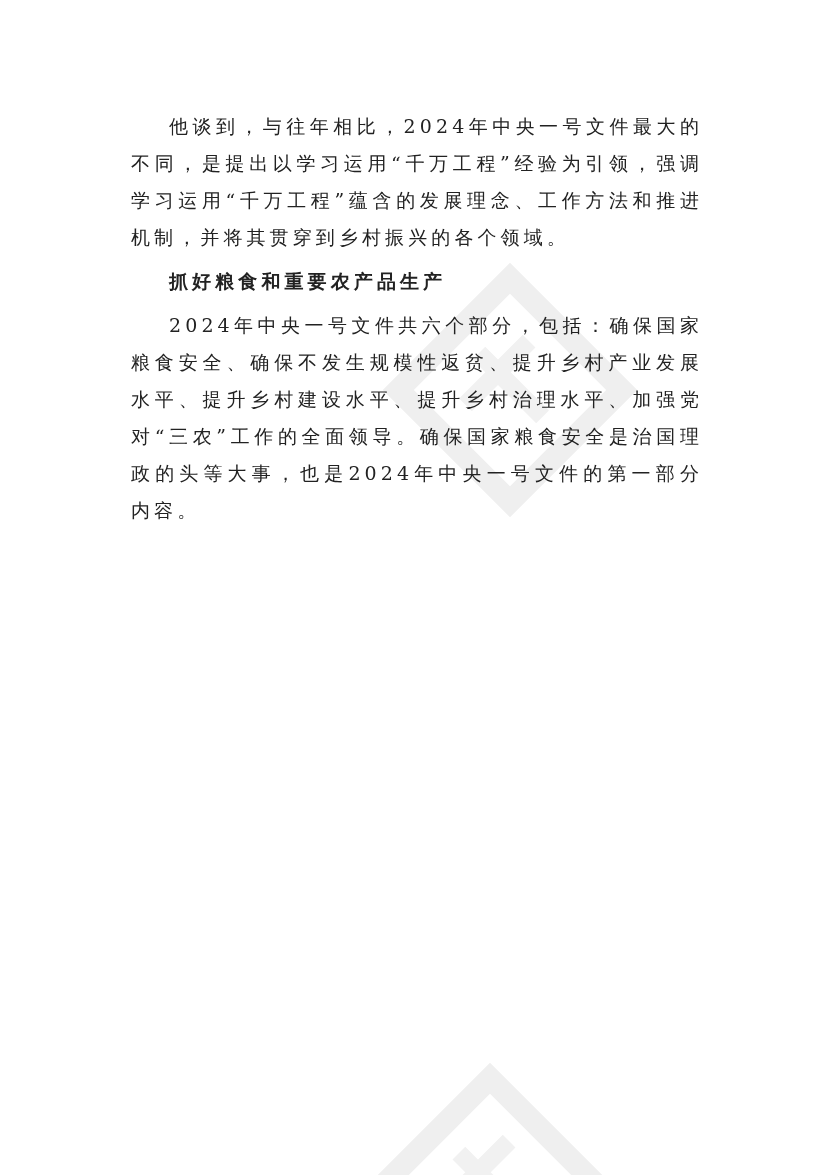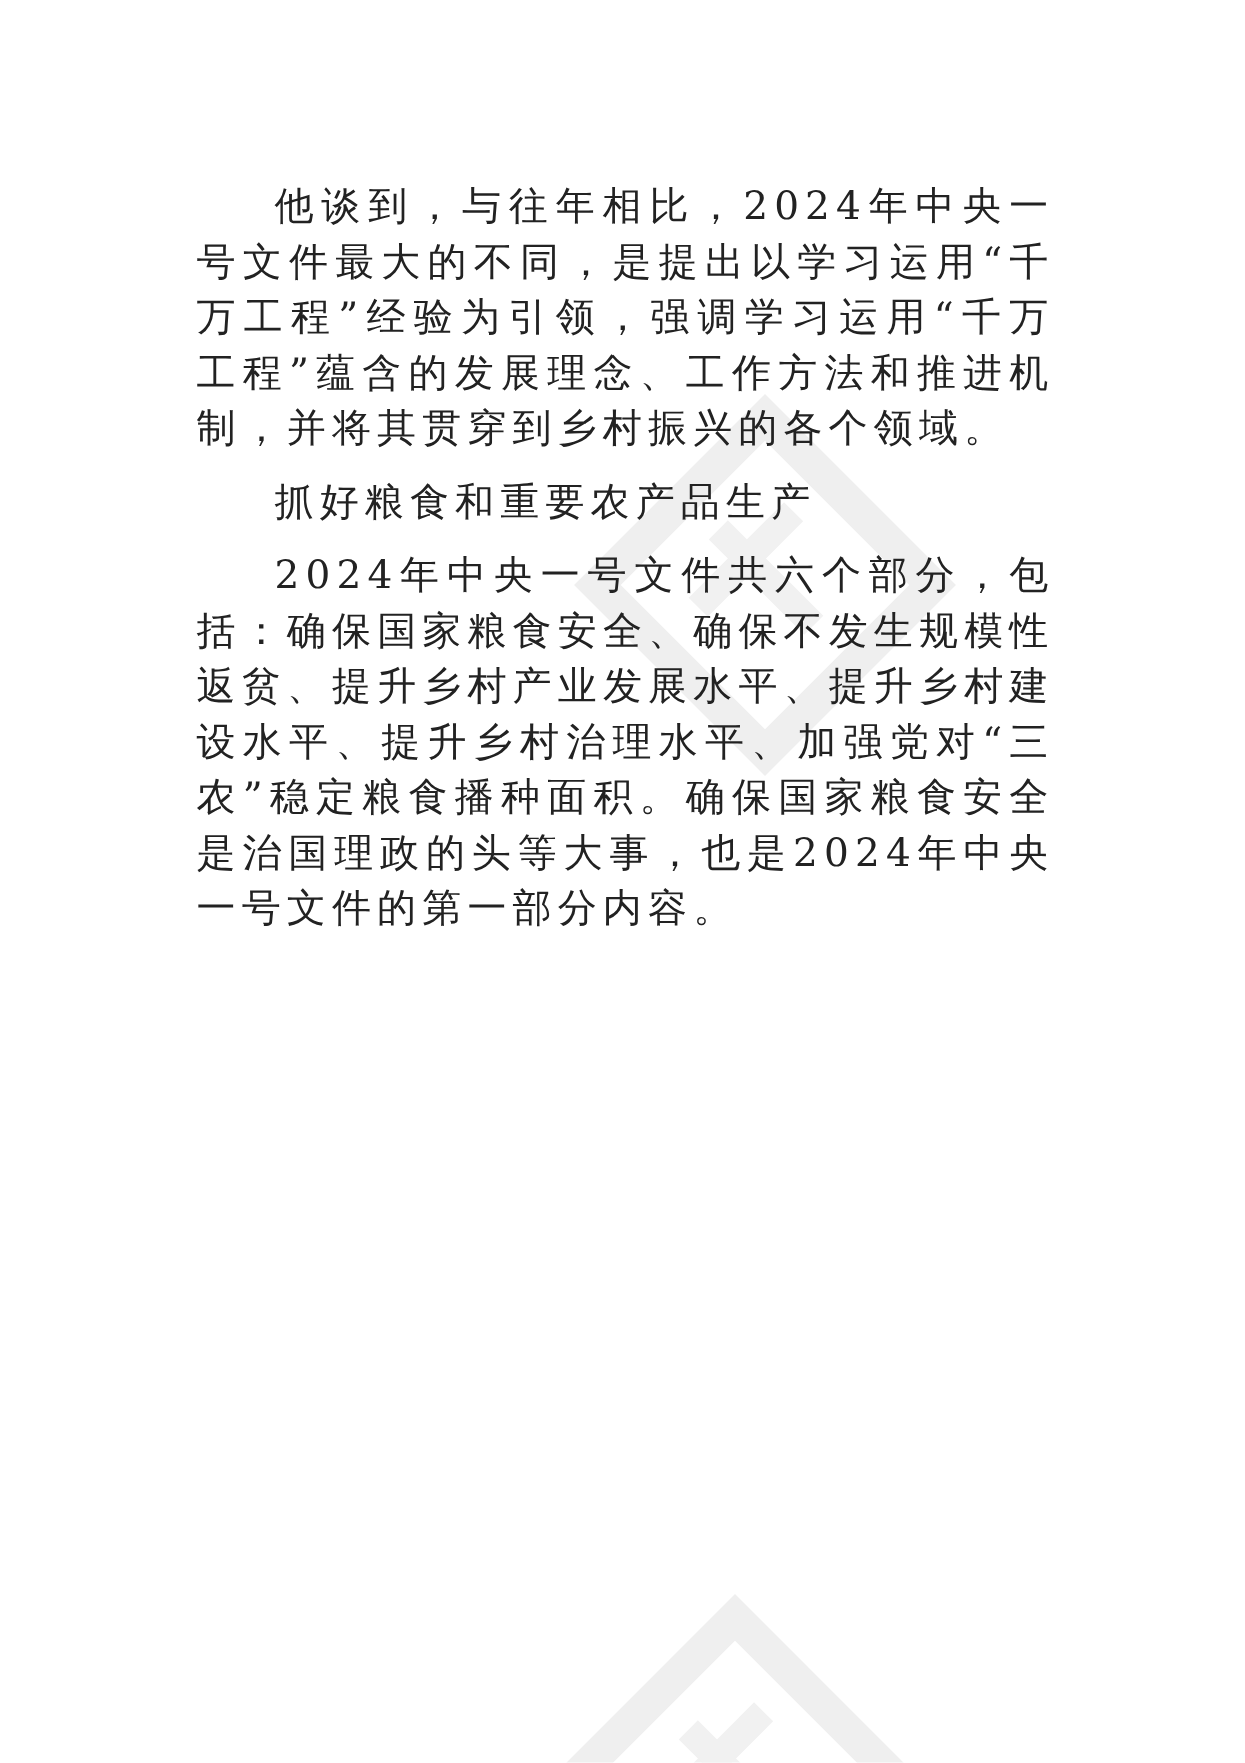--- a/index.html
+++ b/index.html
@@ -40,34 +40,35 @@
       background: #f1f1f1;
     }
     .page {
       position: absolute;
       left: 131px;
       top: 108px;
       width: 572px;
       z-index: 1;
     }
     .para {
-      margin: 12px 0 7px 0;
-      font-size: 26px;
+      margin: 0 0 7px 0;
+      font-size: 19px;
       line-height: 37px;
       letter-spacing: 4.1px;
       text-align: justify;
       text-indent: 2em;
     }
     .para.heading {
       text-indent: 2em;
+      font-weight: bold;
     }
   </style>
 </head>
 <body>
 
 <div class="watermark" style="left:420px; top:300px;"></div>
 <div class="watermark" style="left:400px; top:1100px;"></div>
 
 <div class="page">
   <p class="para">他谈到，与往年相比，2024年中央一号文件最大的不同，是提出以学习运用“千万工程”经验为引领，强调学习运用“千万工程”蕴含的发展理念、工作方法和推进机制，并将其贯穿到乡村振兴的各个领域。</p>
   <p class="para heading">抓好粮食和重要农产品生产</p>
-  <p class="para">2024年中央一号文件共六个部分，包括：确保国家粮食安全、确保不发生规模性返贫、提升乡村产业发展水平、提升乡村建设水平、提升乡村治理水平、加强党对“三农”稳定粮食播种面积。确保国家粮食安全是治国理政的头等大事，也是2024年中央一号文件的第一部分内容。</p>
+  <p class="para">2024年中央一号文件共六个部分，包括：确保国家粮食安全、确保不发生规模性返贫、提升乡村产业发展水平、提升乡村建设水平、提升乡村治理水平、加强党对“三农”工作的全面领导。确保国家粮食安全是治国理政的头等大事，也是2024年中央一号文件的第一部分内容。</p>
 </div>
 
 </body></html>

